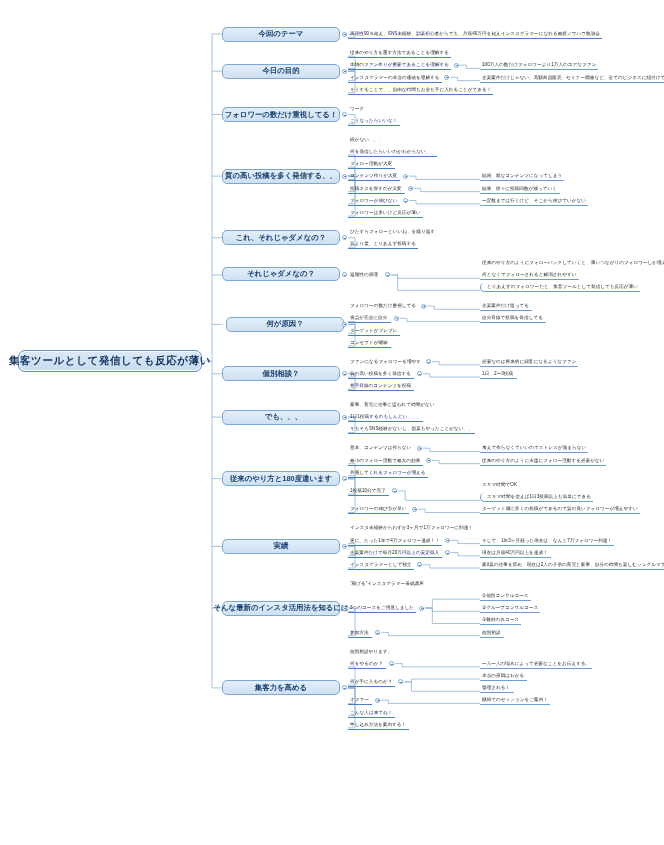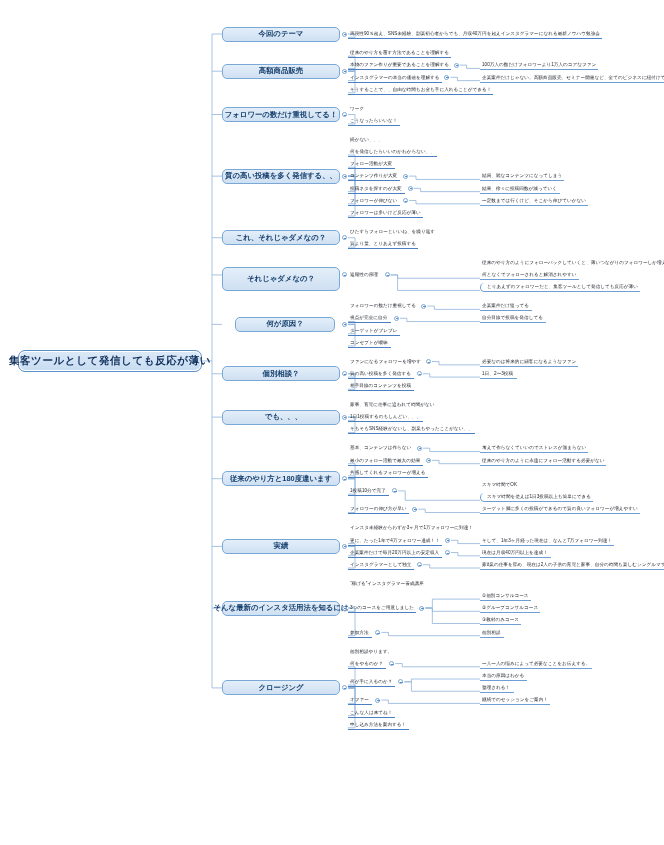--- a/index.html
+++ b/index.html
@@ -166,21 +166,21 @@
       <path d="M381.4,676.1199999999999 L388.4,676.1199999999999 L388.4,679.4199999999998 L480,679.4199999999998" stroke="#8fb4da" stroke-width="0.8" fill="none"></path>
       <path d="M348,663.9199999999998 L355,663.9199999999998 L355,691.6199999999999 L348,691.6199999999999" stroke="#8fb4da" stroke-width="0.8" fill="none"></path>
       <path d="M348,663.9199999999998 L355,663.9199999999998 L355,703.8199999999998 L348,703.8199999999998" stroke="#8fb4da" stroke-width="0.8" fill="none"></path>
       <path d="M212,10 L212,663.9199999999998" stroke="#8fb4da" stroke-width="0.8" fill="none"></path>
       <path d="M202,336.9599999999999 L212,336.9599999999999" stroke="#8fb4da" stroke-width="0.8" fill="none"></path>
     </svg>
   <div id="nodes">
       <div class="n1" style="left: 222px; top: 2.5px; width: 118px; height: 15px;">今回のテーマ</div>
       <div class="tg" style="left: 342px; top: 7.5px;"></div>
       <div class="nt " style="left: 348px; top: 6.2px; min-width: 249.11px;">再現性90％超え、SNS未経験、副業初心者からでも、月収40万円を超えインスタグラマーになれる最新ノウハウ勉強会</div>
-      <div class="n1" style="left: 222px; top: 39.71px; width: 118px; height: 15px;">高額商品販売</div>
+      <div class="n1" style="left: 222px; top: 39.71px; width: 118px; height: 15px;">今日の目的</div>
       <div class="tg" style="left: 342px; top: 44.71px;"></div>
       <div class="nt " style="left: 348px; top: 25.11px; min-width: 102.6px;">従来のやり方を覆す方法であることを理解する</div>
       <div class="nt " style="left: 348px; top: 37.31px; min-width: 102.6px;">本物のファン作りが重要であることを理解する</div>
       <div class="tg" style="left: 453.6px; top: 38.61px;"></div>
       <div class="nt n3" style="left: 480px; top: 37.31px; min-width: 117.32px;">100万人の数だけフォロワーより1万人のコアなファン</div>
       <div class="nt " style="left: 348px; top: 49.51px; min-width: 93.4px;">インスタグラマーの本当の価値を理解する</div>
       <div class="tg" style="left: 444.4px; top: 50.81px;"></div>
       <div class="nt n3" style="left: 480px; top: 49.51px; min-width: 222.2px;">企業案件だけじゃない。高額商品販売、セミナー開催など、全てのビジネスに紐付けて、集客力を高める</div>
       <div class="nt " style="left: 348px; top: 61.71px; min-width: 144px;">そうすることで、、自由な時間もお金も手に入れることができる！</div>
       <div class="n1" style="left: 222px; top: 83.02px; width: 118px; height: 15px;">フォロワーの数だけ重視してる！</div>
@@ -199,28 +199,28 @@
       <div class="tg" style="left: 407.6px; top: 161.83px;"></div>
       <div class="nt n3" style="left: 480px; top: 160.53px; min-width: 79.6px;">結果、徐々に投稿回数が減っていく</div>
       <div class="nt " style="left: 348px; top: 172.73px; min-width: 52px;">フォロワーが伸びない</div>
       <div class="tg" style="left: 403px; top: 174.03px;"></div>
       <div class="nt n3" style="left: 480px; top: 172.73px; min-width: 107.2px;">一定数までは行くけど、そこから伸びていかない</div>
       <div class="nt " style="left: 348px; top: 184.93px; min-width: 75px;">フォロワーは多いけど反応が薄い</div>
       <div class="n1" style="left: 222px; top: 206.24px; width: 118px; height: 15px;">これ、それじゃダメなの？</div>
       <div class="tg" style="left: 342px; top: 211.24px;"></div>
       <div class="nt plain " style="left: 348px; top: 203.84px; min-width: 88.8px;">ひたすらフォローといいね、を繰り返す</div>
       <div class="nt " style="left: 348px; top: 216.04px; min-width: 70.4px;">質より量、とりあえず投稿する</div>
-      <div class="n1" style="left: 222px; top: 243.45px; width: 118px; height: 24px;">それじゃダメなの？</div>
+      <div class="n1" style="left: 222px; top: 243.45px; width: 118px; height: 14px;">それじゃダメなの？</div>
       <div class="tg" style="left: 342px; top: 248.45px;"></div>
       <div class="nt plain " style="left: 348px; top: 247.15px; min-width: 33.6px;">返報性の原理</div>
       <div class="tg" style="left: 384.6px; top: 248.45px;"></div>
       <div class="nt plain n3" style="left: 480px; top: 234.95px; min-width: 194.6px;">従来のやり方のようにフォローバックしていくと、薄いつながりのフォロワーしか増えない</div>
       <div class="nt n3" style="left: 480px; top: 247.15px; min-width: 98px;">何となくでフォローされると解消されやすい</div>
       <div class="nt curved n3" style="left: 480px; top: 259.35px; min-width: 153.2px;">とりあえずのフォロワーだと、集客ツールとして発信しても反応が薄い</div>
-      <div class="n1" style="left: 235px; top: 292.86px; width: 100px; height: 15px;">何が原因？</div>
+      <div class="n1" style="left: 226px; top: 292.86px; width: 118px; height: 15px;">何が原因？</div>
       <div class="tg" style="left: 342px; top: 297.86px;"></div>
       <div class="nt plain " style="left: 348px; top: 278.26px; min-width: 70.4px;">フォロワーの数だけ重視してる</div>
       <div class="tg" style="left: 421.4px; top: 279.56px;"></div>
       <div class="nt n3" style="left: 480px; top: 278.26px; min-width: 52px;">企業案件だけ狙ってる</div>
       <div class="nt " style="left: 348px; top: 290.46px; min-width: 42.8px;">視点が完全に自分</div>
       <div class="tg" style="left: 393.8px; top: 291.76px;"></div>
       <div class="nt n3" style="left: 480px; top: 290.46px; min-width: 65.8px;">自分目線で投稿を発信してる</div>
       <div class="nt " style="left: 348px; top: 302.66px; min-width: 52px;">ターゲットがブレブレ</div>
       <div class="nt " style="left: 348px; top: 314.86px; min-width: 42.8px;">コンセプトが曖昧</div>
       <div class="n1" style="left: 222px; top: 342.27px; width: 118px; height: 15px;">個別相談？</div>
@@ -269,21 +269,21 @@
       <div class="tg" style="left: 342px; top: 581.51px;"></div>
       <div class="nt plain " style="left: 348px; top: 555.81px; min-width: 80.06px;">“稼げる”インスタグラマー養成講座</div>
       <div class="nt " style="left: 348px; top: 580.21px; min-width: 68.33px;">3つのコースをご用意しました</div>
       <div class="tg" style="left: 419.33px; top: 581.51px;"></div>
       <div class="nt n3" style="left: 480px; top: 568.01px; min-width: 49.93px;">①個別コンサルコース</div>
       <div class="nt n3" style="left: 480px; top: 580.21px; min-width: 59.13px;">②グループコンサルコース</div>
       <div class="nt n3" style="left: 480px; top: 592.41px; min-width: 40.73px;">③教材のみコース</div>
       <div class="nt " style="left: 348px; top: 604.61px; min-width: 24.4px;">参加方法</div>
       <div class="tg" style="left: 375.4px; top: 605.91px;"></div>
       <div class="nt n3" style="left: 480px; top: 604.61px; min-width: 24.4px;">個別相談</div>
-      <div class="n1" style="left: 222px; top: 656.42px; width: 118px; height: 15px;">クロージング</div>
+      <div class="n1" style="left: 222px; top: 656.42px; width: 118px; height: 15px;">集客力を高める</div>
       <div class="tg" style="left: 342px; top: 661.42px;"></div>
       <div class="nt plain " style="left: 348px; top: 623.52px; min-width: 47.4px;">個別相談やります。</div>
       <div class="nt " style="left: 348px; top: 635.72px; min-width: 38.2px;">何をやるのか？</div>
       <div class="tg" style="left: 389.2px; top: 637.02px;"></div>
       <div class="nt n3" style="left: 480px; top: 635.72px; min-width: 111.8px;">一人一人の悩みによって必要なことをお伝えする。</div>
       <div class="nt " style="left: 348px; top: 654.02px; min-width: 47.4px;">何が手に入るのか？</div>
       <div class="tg" style="left: 398.4px; top: 655.32px;"></div>
       <div class="nt n3" style="left: 480px; top: 647.92px; min-width: 47.4px;">本当の原因はわかる</div>
       <div class="nt n3" style="left: 480px; top: 660.12px; min-width: 33.6px;">整理される！</div>
       <div class="nt " style="left: 348px; top: 672.32px; min-width: 24.4px;">オファー</div>

